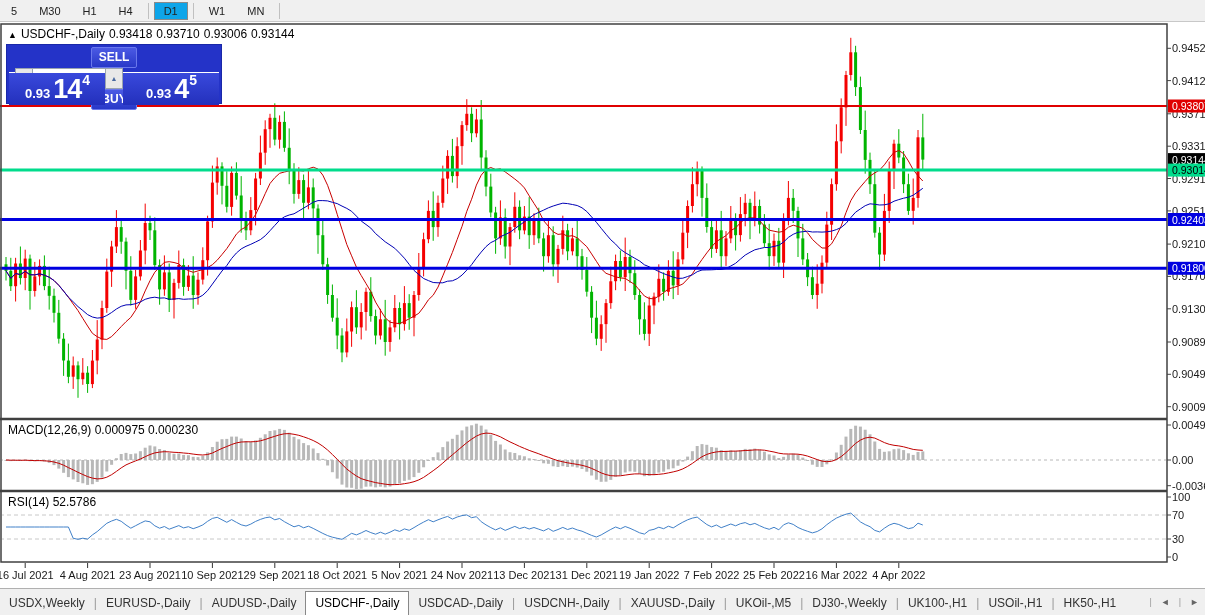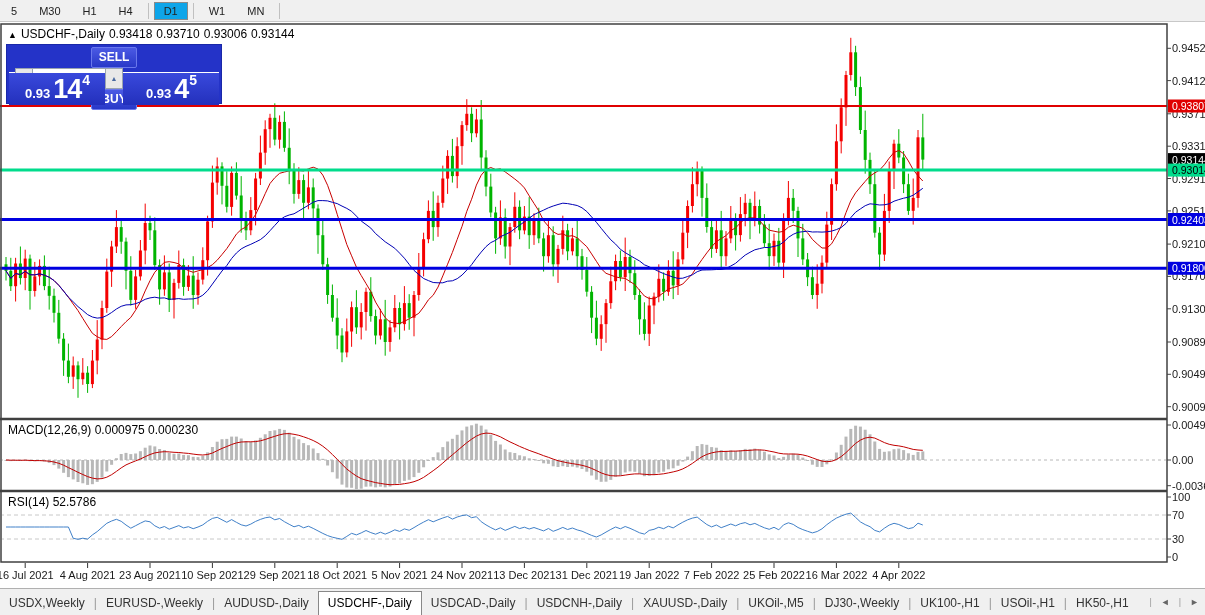--- a/index.html
+++ b/index.html
@@ -776,21 +776,21 @@
         <span class="pb-big">4</span>
         <span class="pb-sup">5</span>
       </div>
     </div>
   </div>
 </div>
 
 <div id="tabbar">
     <span class="tab">USDX,Weekly</span>
     <span class="tab-sep">|</span>
-    <span class="tab">EURUSD-,Weekly</span>
+    <span class="tab">EURUSD-,Daily</span>
     <span class="tab-sep">|</span>
     <span class="tab">AUDUSD-,Daily</span>
     <span class="tab active">USDCHF-,Daily</span>
     <span class="tab">USDCAD-,Daily</span>
     <span class="tab-sep">|</span>
     <span class="tab">USDCNH-,Daily</span>
     <span class="tab-sep">|</span>
     <span class="tab">XAUUSD-,Daily</span>
     <span class="tab-sep">|</span>
     <span class="tab">UKOil-,M5</span>

